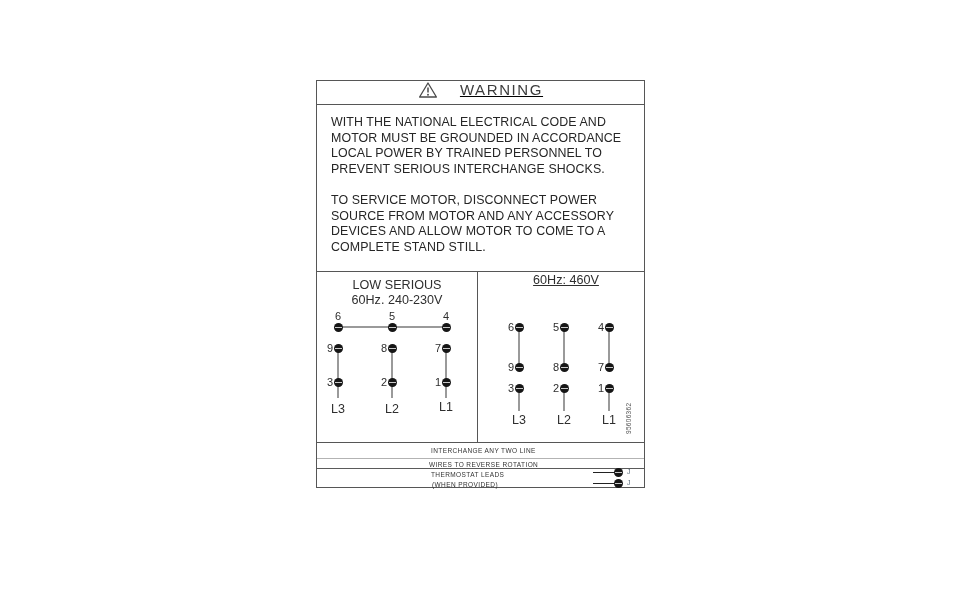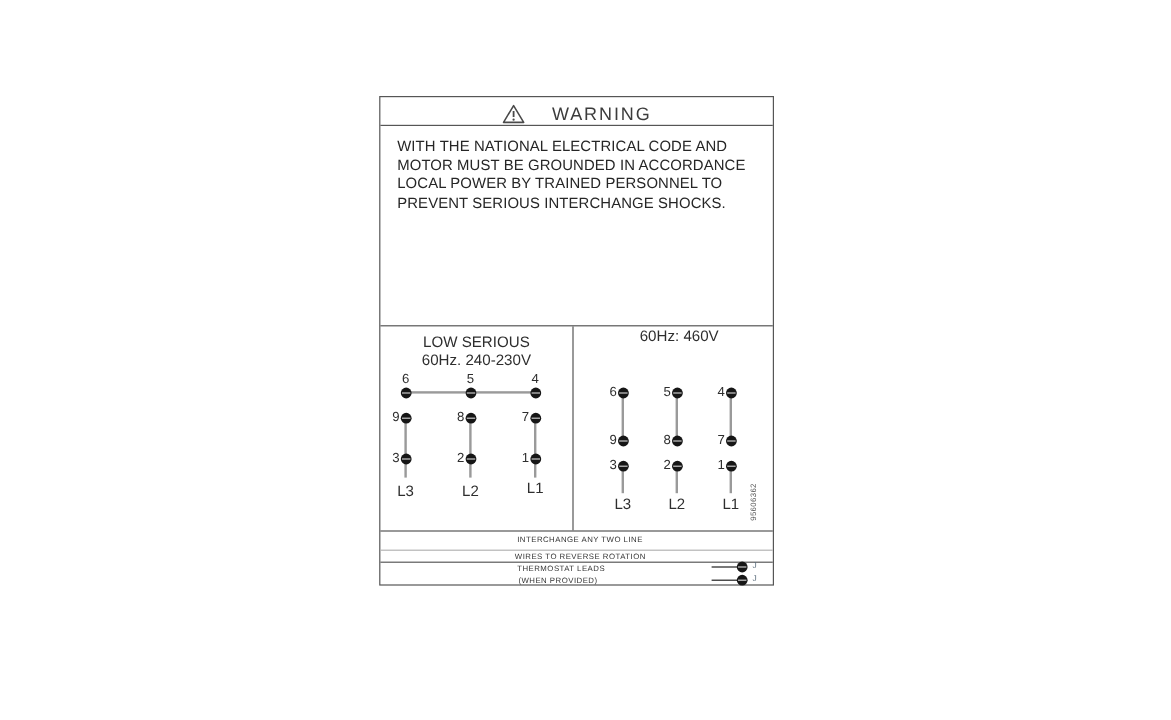--- a/index.html
+++ b/index.html
@@ -3,21 +3,21 @@
 <meta charset="utf-8">
 <style>
   html,body{margin:0;padding:0;background:#fff;}
   .canvas{position:relative;width:976px;height:600px;background:#ffffff;overflow:hidden;
           font-family:"Liberation Sans", sans-serif;}
   .label{position:absolute;left:316px;top:80px;width:327px;height:406px;
          border:1px solid #565656;background:#fff;}
 
   
   .hdr{position:absolute;left:0;top:0;width:100%;height:23px;border-bottom:1px solid #565656;
-       display:flex;align-items:flex-end;justify-content:center;gap:22px;}
+       display:flex;align-items:flex-start;justify-content:center;gap:22px;text-decoration:underline;}
   .hdr .title{font-size:15px;letter-spacing:1.6px;color:#3c3c3c;}
   .tri{display:block;}
 
   
   .warn-body{position:absolute;left:14px;top:34px;width:305px;font-size:12.4px;
              line-height:15.5px;color:#262626;letter-spacing:0.1px;}
   .warn-body .para{margin:0 0 16px 0;}
 
   
   .diagrams{position:absolute;left:0;top:190px;width:100%;height:170px;border-top:1px solid #565656;}
@@ -60,20 +60,26 @@
       <span class="title">WARNING</span>
     </div>
 
     <div class="warn-body">
       <div class="para">
         <div>WITH THE NATIONAL ELECTRICAL CODE AND</div>
         <div>MOTOR MUST BE GROUNDED IN ACCORDANCE</div>
         <div>LOCAL POWER BY TRAINED PERSONNEL TO</div>
         <div>PREVENT SERIOUS INTERCHANGE SHOCKS.</div>
       </div>
+      <div class="para">
+        <div>TO SERVICE MOTOR, DISCONNECT POWER</div>
+        <div>SOURCE FROM MOTOR AND ANY ACCESSORY</div>
+        <div>DEVICES AND ALLOW MOTOR TO COME TO A</div>
+        <div>COMPLETE STAND STILL.</div>
+      </div>
     </div>
 
     <div class="diagrams">
       <div class="vdiv"></div>
 
       <div class="dia-title" style="left:0;top:6px;width:160px;">
         <div>LOW SERIOUS</div>
         <div>60Hz. 240-230V</div>
       </div>
 
@@ -100,21 +106,21 @@
       <span class="tnum left" style="left:112px;top:70px;">7</span>
       <span class="tnum left" style="left:4px;top:104px;">3</span>
       <span class="tnum left" style="left:58px;top:104px;">2</span>
       <span class="tnum left" style="left:112px;top:104px;">1</span>
 
       <span class="llead" style="left:6px;top:130px;">L3</span>
       <span class="llead" style="left:60px;top:130px;">L2</span>
       <span class="llead" style="left:114px;top:128px;">L1</span>
 
       <div class="dia-title" style="left:176px;top:1px;width:165px;">
-        <div style="padding-right:19px;">60Hz: 460V</div>
+        <div style="padding-right:19px;text-decoration:underline;">60Hz: 460V</div>
       </div>
 
       <div class="vline" style="left:201.2px;top:55px;height:40px;"></div>
       <div class="vline" style="left:246.2px;top:55px;height:40px;"></div>
       <div class="vline" style="left:291.2px;top:55px;height:40px;"></div>
       <div class="vline" style="left:201.2px;top:116px;height:23px;"></div>
       <div class="vline" style="left:246.2px;top:116px;height:23px;"></div>
       <div class="vline" style="left:291.2px;top:116px;height:23px;"></div>
 
       <div class="dot" style="left:197.5px;top:50.5px;"></div>

